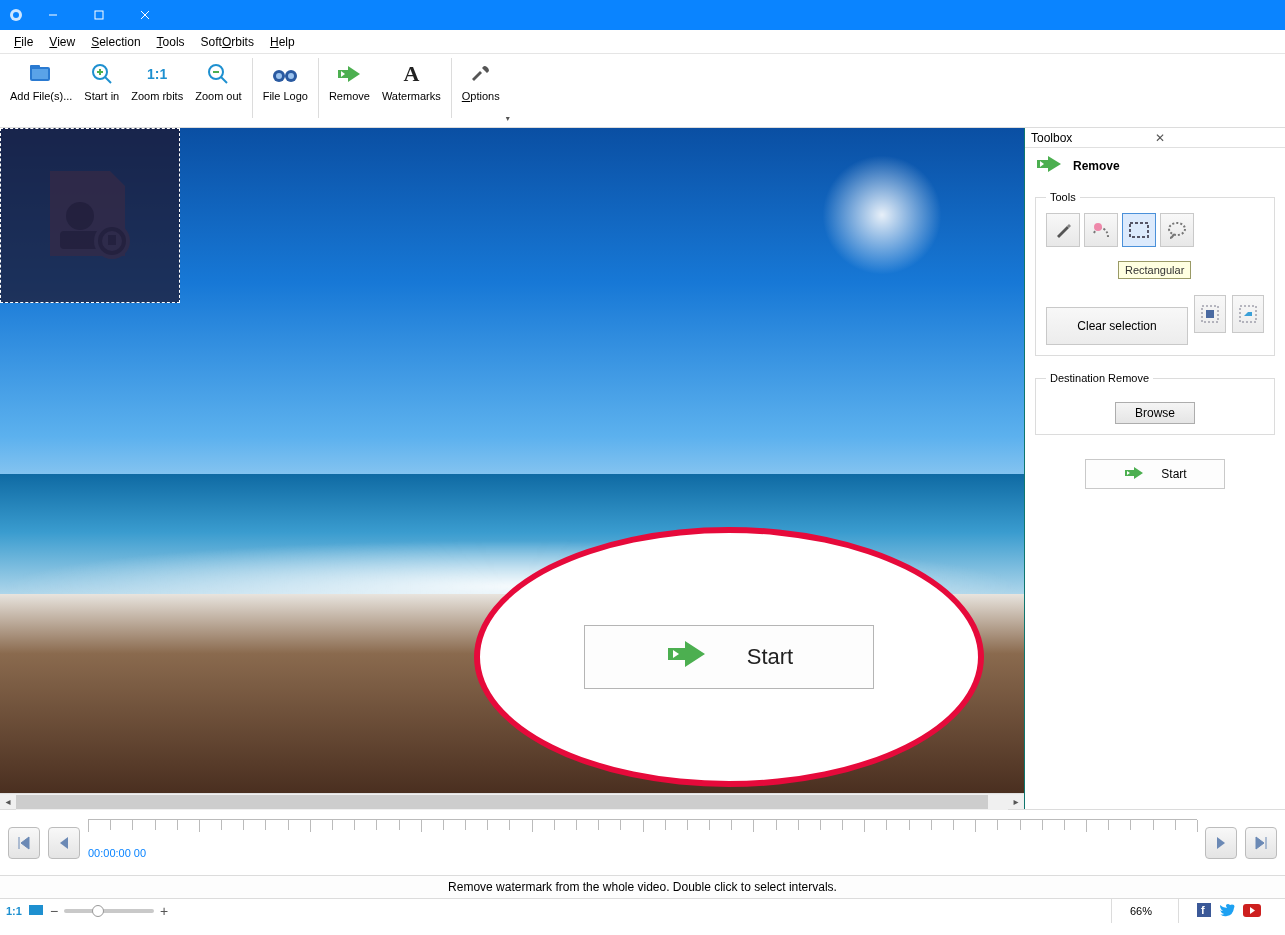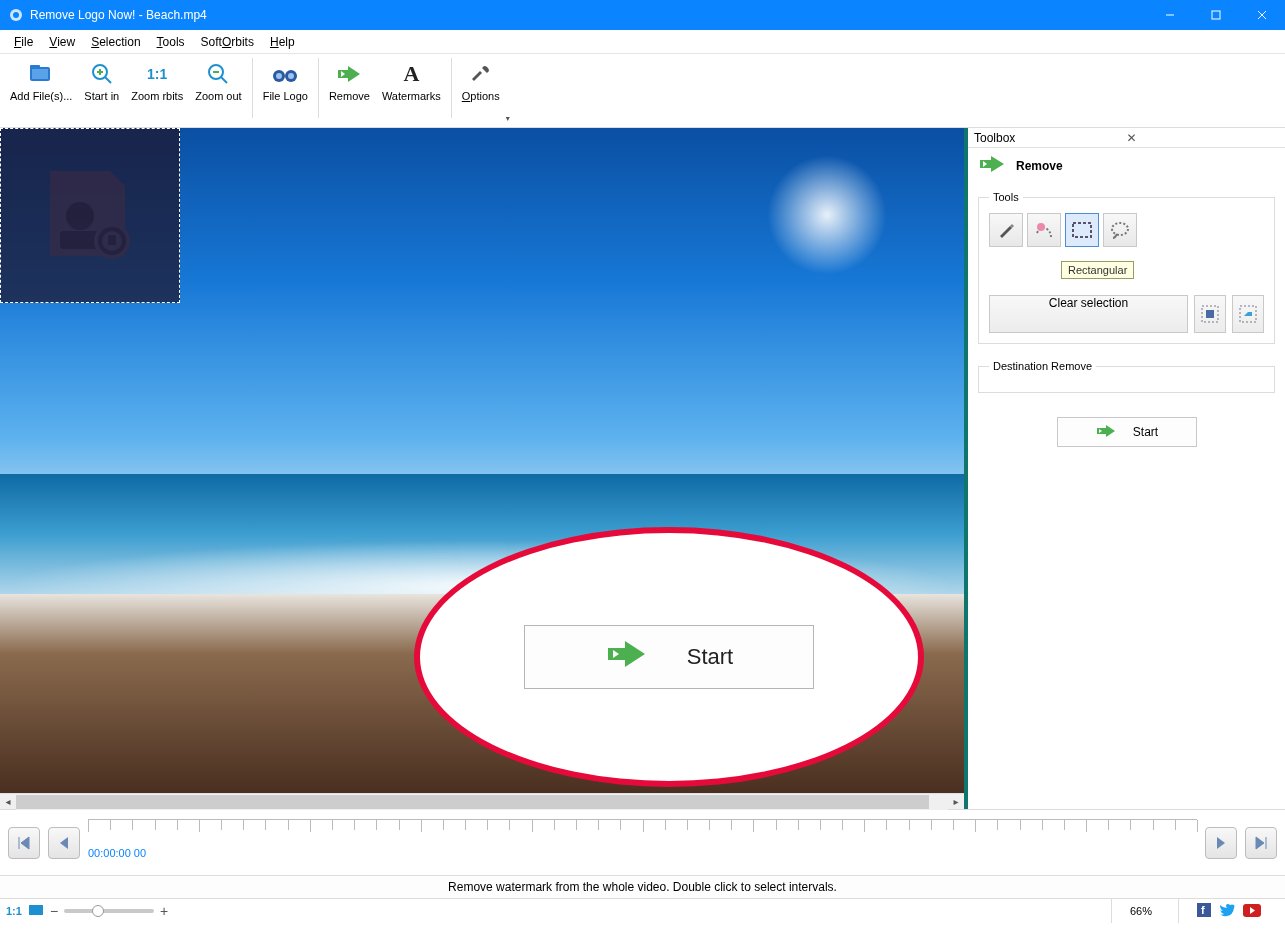--- a/index.html
+++ b/index.html
@@ -43,33 +43,33 @@
 .hscroll .arrow { width: 16px; text-align: center; font-size: 10px; color: #555; }
 .hscroll .track { flex: 1; height: 16px; background: #f0f0f0; position: relative; }
 .hscroll .thumb { position: absolute; left: 0; width: 98%; height: 14px; top: 1px; background: #cdcdcd; }
 
 
 .callout { position: absolute; right: 40px; bottom: 6px; width: 510px; height: 260px; pointer-events: none; }
 .callout .oval { position: absolute; inset: 0; border: 6px solid #e60a3b; border-radius: 50%; background: #fff; }
 .callout .start-big { position: absolute; left: 110px; top: 98px; width: 290px; height: 64px; border: 1px solid #b5b5b5; background: #fdfdfd; display: flex; align-items: center; justify-content: center; gap: 40px; font-size: 22px; color: #222; pointer-events: auto; }
 
 
-.toolbox { width: 321px; border-left: 4px solid #0f766e; background: #fff; display: flex; flex-direction: column; font-size: 12px; }
+.toolbox { width: 261px; border-left: 1px solid #0f766e; background: #fff; display: flex; flex-direction: column; font-size: 12px; }
 .toolbox .tb-title { height: 20px; display: flex; align-items: center; padding: 0 6px; border-bottom: 1px solid #e0e0e0; }
 .toolbox .tb-title span { flex: 1; }
 .toolbox .tb-title .x { font-size: 12px; color: #555; }
 .toolbox .tb-header { display: flex; align-items: center; gap: 10px; padding: 6px 10px; font-weight: bold; }
 .toolbox fieldset { border: 1px solid #dcdcdc; margin: 8px 10px; padding: 10px; }
 .toolbox legend { font-size: 11px; padding: 0 4px; }
 .tool-row { display: flex; gap: 4px; }
 .tool-btn { width: 34px; height: 34px; border: 1px solid #c9c9c9; background: linear-gradient(#f8f8f8, #e8e8e8); display: flex; align-items: center; justify-content: center; }
 .tool-btn.selected { border: 1px solid #4a90d9; background: #dceafc; }
 .tooltip { position: absolute; background: #ffffe1; border: 1px solid #9a9a66; padding: 2px 6px; font-size: 11px; color: #333; }
 .clear-row { display: flex; gap: 6px; margin-top: 12px; }
-.clear-btn { flex: 1; height: 38px; border: 1px solid #c9c9c9; background: linear-gradient(#f8f8f8, #ececec); font-size: 12px; display:flex; align-items:flex-start; justify-content:center; }
+.clear-btn { flex: 1; height: 38px; border: 1px solid #c9c9c9; background: linear-gradient(#f8f8f8, #ececec); font-size: 12px; display:flex; align-items:center; justify-content:center;margin-top:12px; }
 .sq-btn { width: 32px; height: 38px; border: 1px solid #c9c9c9; background: linear-gradient(#f8f8f8, #ececec); display:flex; align-items:center; justify-content:center; }
 .dest-input { width: 100%; height: 44px; border: 1px solid #b5b5b5; padding: 4px 6px; font-size: 12px; resize: none; font-family: inherit; }
 .browse-row { display: flex; justify-content: center; margin-top: 8px; }
 .browse-btn { width: 80px; height: 22px; border: 1px solid #adadad; background: linear-gradient(#f5f5f5, #e5e5e5); font-size: 12px; }
 .start-small-row { display: flex; justify-content: center; margin: 16px 10px; }
 .start-small { width: 140px; height: 30px; border: 1px solid #c9c9c9; background: #fdfdfd; display: flex; align-items: center; justify-content: center; gap: 16px; font-size: 12px; }
 
 
 .timeline { height: 66px; border-top: 1px solid #dcdcdc; display: flex; align-items: center; padding: 4px 8px; gap: 8px; }
 .nav-btn { width: 32px; height: 32px; border: 1px solid #bcbcbc; border-radius: 4px; background: linear-gradient(#f8f8f8, #e4e4e4); display: flex; align-items: center; justify-content: center; }
@@ -97,21 +97,20 @@
 </head>
 <body>
 
 <div class="titlebar">
   <span class="title-icon">
     <svg width="14" height="14" viewBox="0 0 14 14">
         <circle cx="7" cy="7" r="6" fill="#fff" opacity=".8"></circle>
         <circle cx="7" cy="7" r="3" fill="#0a84ff"></circle>
       </svg>
   </span>
-  <span class="title-text">Remove Logo Now! - Beach.mp4</span>
   <div class="win-controls">
     <div class="win-btn">
         <svg width="10" height="10">
           <line x1="1" y1="5" x2="9" y2="5" stroke="#fff" stroke-width="1"></line>
         </svg>
       </div>
     <div class="win-btn">
         <svg width="10" height="10">
           <rect x="1" y="1" width="8" height="8" fill="none" stroke="#fff" stroke-width="1"></rect>
         </svg>
@@ -306,20 +305,23 @@
         <div class="sq-btn">
             <svg width="20" height="20">
               <rect x="2" y="2" width="16" height="16" fill="none" stroke="#778" stroke-dasharray="2 2"></rect>
               <path d="M6 12 L14 12 L14 8 L10 8 Z" fill="#3aa0d8"></path>
             </svg>
           </div>
       </div>
     </fieldset>
     <fieldset>
       <legend>Destination Remove</legend>
+      <div class="browse-row">
+        <button class="browse-btn">Browse</button>
+      </div>
     </fieldset>
     <div class="start-small-row">
       <div class="start-small">
         <span class="arrow-green"><svg width="22" height="16">
               <path d="M2 5 L11 5 L11 2 L20 8 L11 14 L11 11 L2 11 Z" fill="#4caf50"></path>
               <path d="M4 6 L7 8 L4 10 Z" fill="#fff"></path>
             </svg></span>
         <span>Start</span>
       </div>
     </div>

